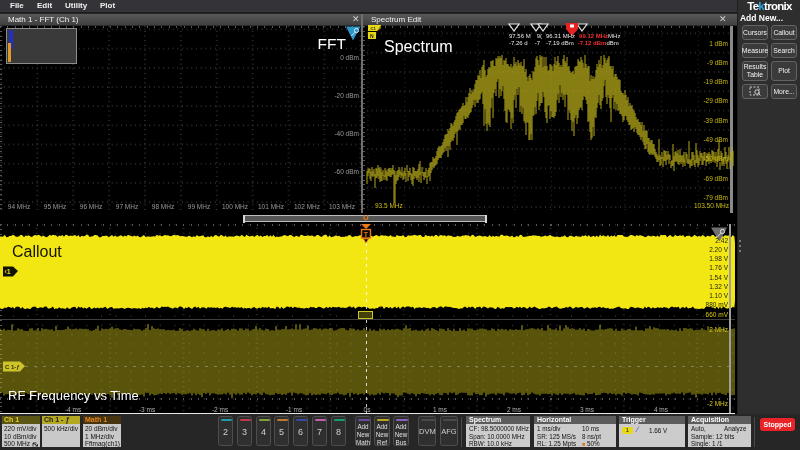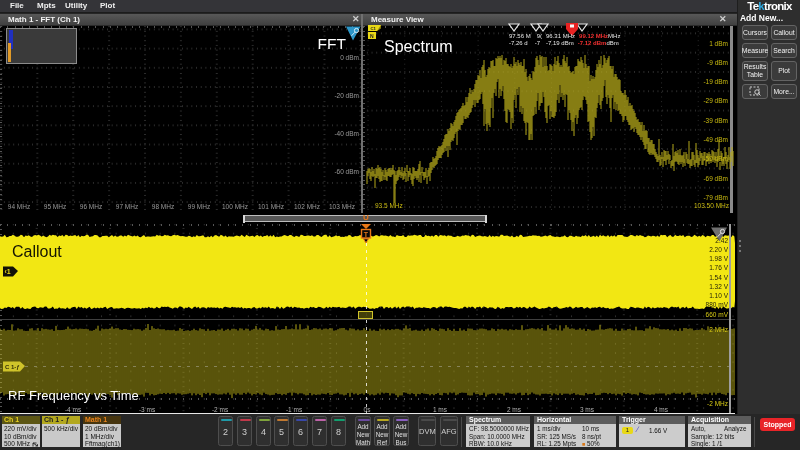--- a/index.html
+++ b/index.html
@@ -4,21 +4,21 @@
 html,body{width:800px;height:450px;overflow:hidden;background:#262626;
  font-family:"Liberation Sans",sans-serif;-webkit-font-smoothing:antialiased;}
 .abs{position:absolute;}
 #root{position:relative;width:800px;height:450px;background:#262626;color:#e8e8e8;}
 
 #menubar{left:0;top:0;width:737px;height:13px;background:#343438;border-bottom:1px solid #1c1c1c;
  font-size:8px;font-weight:bold;color:#f0f0f0;}
 #menubar span{position:absolute;top:1px;}
 
 .ptitle{background:linear-gradient(#585858,#404040);height:12px;font-size:8px;color:#f2f2f2;
- border-bottom:1px solid #2a2a2a;font-weight:bold;}
+ border-bottom:1px solid #2a2a2a;}
 .ptitle .t{position:absolute;left:8px;top:1px;}
 .ptitle .x{position:absolute;top:0px;color:#cfcfcf;font-size:9px;}
 
 .grid{background-image:
  radial-gradient(circle,#2d2d2d 0.7px,transparent 0.8px),
  radial-gradient(circle,#2d2d2d 0.7px,transparent 0.8px);}
 .tickstop{height:2.2px;background:repeating-linear-gradient(90deg,#565656 0 1px,transparent 1px 7.34px);}
 .ticksleft{width:2px;background:repeating-linear-gradient(#565656 0 1px,transparent 1px 4.8px);}
 .lab{position:absolute;font-size:6.5px;color:#9a9a9a;white-space:nowrap;}
 .ylab{position:absolute;font-size:6.5px;color:#c9ba10;white-space:nowrap;}
@@ -40,21 +40,21 @@
  border-radius:2.5px;color:#e0e0e0;font-size:6.3px;text-align:center;line-height:1.25;padding-top:6px;}
 .infobox{position:absolute;top:416px;height:31px;}
 .ihead{background:#5c5c5c;color:#fff;font-size:7px;font-weight:bold;height:8px;line-height:8px;padding-left:3px;}
 .ibody{background:#ccc;color:#111;font-size:6.3px;line-height:7.6px;height:23px;padding:1px 1px 0 3px;white-space:nowrap;}
 .sep{position:absolute;top:417px;height:30px;width:1px;background:#4a4a4a;}
 </style></head><body>
 <div id="root">
 
 <div id="menubar" class="abs">
  <span style="left:10px">File</span>
-      <span style="left:37px">Mpts</span>
+      <span style="left:37px">Edit</span>
  <span style="left:65px">Utility</span>
       <span style="left:100px">Plot</span>
 </div>
 
 <div class="abs" style="left:0;top:14px;width:361px;height:199px;background:#000">
  <div class="ptitle abs" style="left:0;top:0;width:361px">
         <span class="t">Math 1 - FFT (Ch 1)</span>
         <span class="x" style="left:352px">✕</span>
       </div>
  <div class="abs grid" style="left:0;top:12px;width:361px;height:187px;background-color:#000;
@@ -85,21 +85,21 @@
  <div class="lab" style="left:221px;top:189px;width:28px;text-align:center">100 MHz</div>
  <div class="lab" style="left:257px;top:189px;width:28px;text-align:center">101 MHz</div>
  <div class="lab" style="left:293px;top:189px;width:28px;text-align:center">102 MHz</div>
  <div class="lab" style="left:328px;top:189px;width:28px;text-align:center">103 MHz</div>
 </div>
 
 <div class="abs" style="left:361px;top:14px;width:2px;height:199px;background:#707070"></div>
 
 <div class="abs" style="left:363px;top:14px;width:374px;height:199px;background:#000">
  <div class="ptitle abs" style="left:0;top:0;width:374px">
-        <span class="t">Measure View</span>
+        <span class="t">Spectrum Edit</span>
         <span class="x" style="left:356px">✕</span>
       </div>
  <div class="abs grid" style="left:0;top:12px;width:367px;height:187px;background-color:#000;
    background-size:36.7px 4.7px,4.7px 19.3px;background-position:23.4px 3px,2px 17px;"></div>
  <div class="abs tickstop" style="left:0;top:12px;width:367px"></div>
  <div class="abs ticksleft" style="left:0;top:12px;height:187px"></div>
  <div class="abs" style="left:367px;top:12px;width:2.5px;height:187px;background:#8a8a8a"></div>
 
  <svg class="abs" style="left:0;top:12px" width="374" height="187">
   <path d="M4,145V158M5,143V150M6,142V147M7,143V153M8,146V155M9,141V150M10,145V151M11,143V150M12,148V162M13,142V152M14,143V152M15,139V150M16,142V153M17,141V156M18,143V155M19,146V155M20,144V150M21,149V154M22,142V151M23,144V154M24,146V155M25,143V150M26,142V150M27,142V151M28,144V151M29,142V149M30,139V148M31,144V177M32,145V177M33,149V158M34,145V155M35,144V154M36,141V151M37,144V149M38,146V152M39,141V150M40,147V154M41,145V153M42,142V150M43,147V156M44,139V146M45,145V155M46,145V151M47,142V149M48,147V154M49,148V158M50,141V160M51,142V153M52,145V150M53,145V152M54,145V154M55,143V152M56,138V156M57,135V149M58,146V157M59,141V147M60,146V150M61,146V154M62,146V152M63,142V151M64,150V158M65,144V151M66,142V150M67,137V155M68,136V147M69,136V144M70,131V141M71,133V142M72,132V140M73,130V139M74,125V138M75,122V134M76,120V132M77,121V132M78,120V132M79,119V129M80,116V127M81,113V126M82,109V122M83,108V125M84,108V120M85,103V131M86,105V120M87,102V124M88,97V116M89,98V114M90,100V115M91,96V112M92,94V108M93,90V106M94,87V119M95,86V105M96,84V103M97,83V104M98,82V99M99,80V99M100,77V97M101,80V90M102,79V93M103,71V93M104,76V91M105,71V92M106,67V89M107,62V87M108,68V86M109,64V82M110,66V79M111,63V74M112,58V81M113,54V74M114,54V77M115,49V77M116,50V74M117,44V73M118,52V68M119,41V66M120,39V78M121,34V100M122,44V83M123,51V98M124,49V105M125,43V97M126,41V99M127,42V101M128,35V82M129,35V72M130,34V92M131,40V67M132,40V63M133,32V70M134,33V56M135,30V53M136,32V72M137,30V63M138,32V70M139,29V65M140,39V60M141,34V73M142,35V85M143,32V96M144,38V97M145,38V83M146,40V84M147,41V86M148,38V103M149,42V92M150,40V97M151,31V74M152,38V69M153,36V82M154,40V63M155,34V69M156,37V61M157,39V86M158,36V80M159,40V88M160,40V82M161,33V95M162,46V97M163,43V109M164,51V96M165,55V97M166,50V114M167,48V114M168,52V108M169,54V114M170,45V90M171,46V89M172,41V81M173,32V88M174,30V75M175,34V67M176,39V84M177,29V80M178,31V77M179,30V77M180,41V66M181,31V71M182,40V86M183,31V92M184,40V97M185,45V80M186,44V79M187,38V93M188,39V85M189,40V91M190,45V91M191,38V92M192,31V90M193,39V86M194,35V74M195,30V68M196,37V77M197,41V59M198,39V71M199,41V67M200,33V74M201,29V69M202,35V81M203,37V68M204,31V69M205,41V94M206,40V84M207,45V87M208,47V94M209,46V105M210,45V96M211,48V110M212,41V92M213,40V89M214,40V98M215,33V92M216,35V84M217,36V82M218,31V81M219,34V84M220,37V74M221,42V70M222,29V71M223,38V74M224,42V78M225,40V96M226,40V95M227,55V106M228,49V114M229,53V112M230,50V101M231,53V110M232,51V91M233,44V92M234,38V82M235,41V77M236,34V69M237,38V79M238,30V83M239,42V75M240,39V72M241,29V60M242,32V54M243,37V71M244,34V78M245,32V69M246,30V72M247,40V82M248,40V96M249,43V72M250,40V69M251,51V83M252,48V76M253,48V84M254,51V78M255,54V85M256,53V84M257,54V88M258,65V88M259,67V90M260,67V96M261,69V94M262,64V90M263,69V90M264,74V94M265,71V96M266,80V99M267,77V99M268,80V104M269,79V103M270,83V102M271,85V106M272,87V101M273,91V103M274,94V107M275,93V109M276,96V109M277,96V111M278,99V114M279,96V111M280,105V116M281,99V119M282,105V123M283,104V123M284,105V118M285,112V126M286,112V128M287,116V129M288,114V127M289,114V129M290,118V128M291,118V129M292,123V131M293,126V133M294,128V136M295,130V136M296,113V134M297,129V140M298,131V139M299,126V133M300,131V141M301,124V135M302,125V135M303,125V139M304,129V134M305,125V133M306,128V138M307,129V134M308,135V142M309,134V140M310,118V140M311,130V145M312,126V136M313,125V135M314,127V136M315,124V138M316,129V139M317,123V136M318,129V138M319,130V136M320,129V141M321,126V137M322,133V140M323,126V133M324,128V137M325,133V138M326,115V138M327,134V142M328,133V140M329,126V140M330,126V134M331,129V139M332,134V141M333,117V137M334,124V137M335,129V141M336,132V139M337,125V135M338,127V132M339,127V139M340,130V139M341,126V135M342,126V134M343,134V140M344,127V136M345,128V135M346,126V138M347,128V135M348,133V137M349,124V132M350,125V136M351,126V134M352,130V137M353,126V134M354,133V141M355,123V136M356,114V134M357,136V144M358,125V134M359,127V140M360,133V138M361,131V140M362,121V133M363,126V138M364,134V143M365,129V136M366,121V134M367,131V143M368,126V136M369,121V130M370,125V140" fill="none" stroke="#b3a71b" stroke-width="1"></path>

